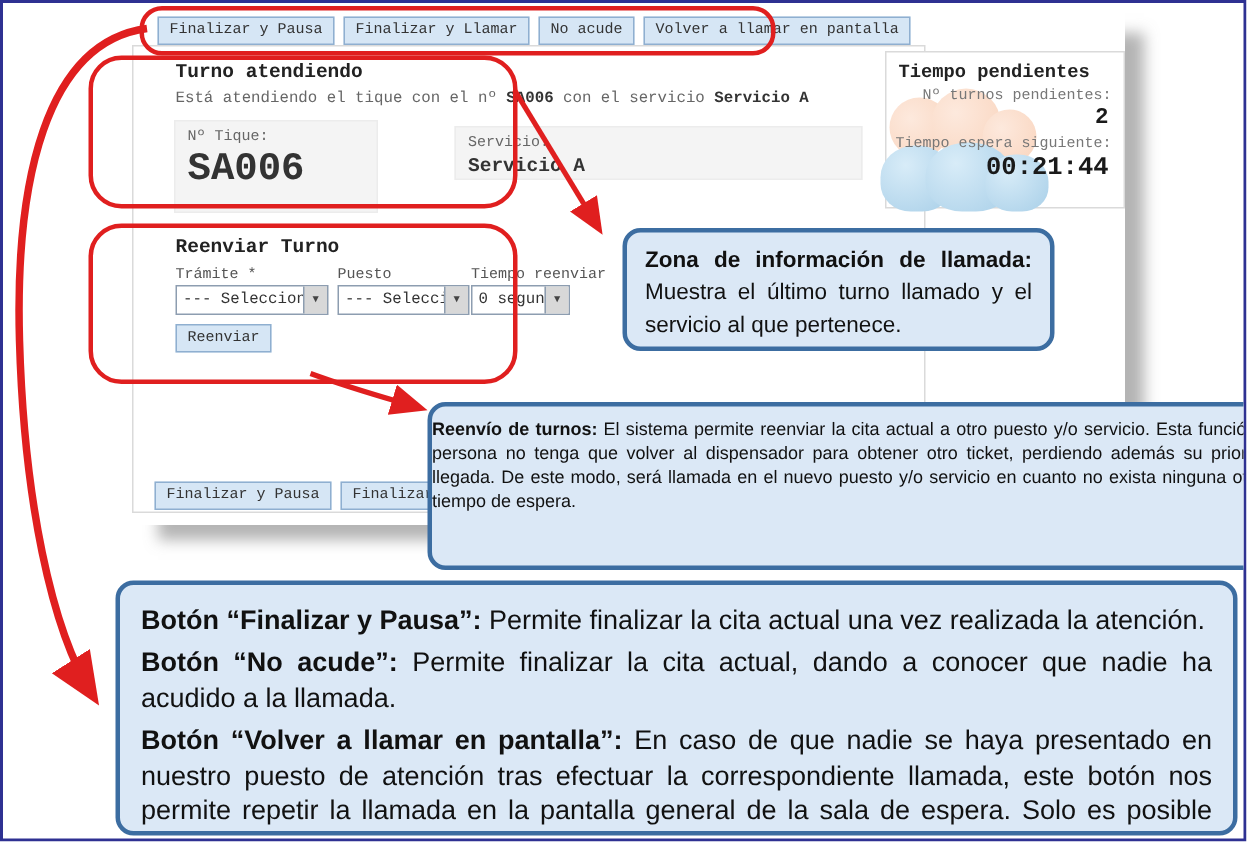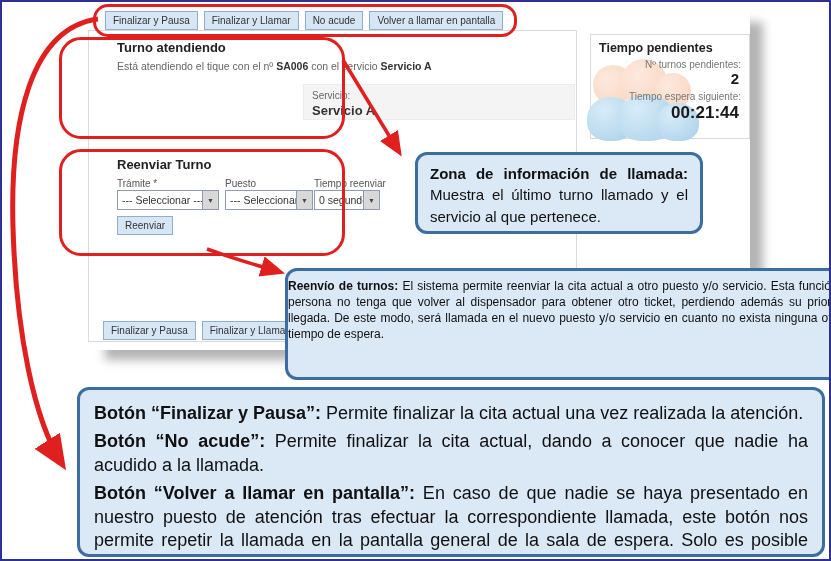--- a/index.html
+++ b/index.html
@@ -1,25 +1,25 @@
 <!DOCTYPE html>
 <html><head>
 <meta charset="utf-8">
 <style>
   html,body{margin:0;padding:0;background:#fff;}
   .frame{position:relative;width:827px;height:557px;border:2px solid #2e3192;background:#fff;
          font-family:"Liberation Sans",sans-serif;overflow:hidden;}
 
   
   .app{position:absolute;left:84px;top:4px;width:664px;height:344px;background:#fff;z-index:1;
-       box-shadow:16px 13px 9px -3px rgba(105,105,105,.5);}
+       box-shadow:16px 13px 9px -3px rgba(105,105,105,.5);font-family:Liberation Mono, monospace;}
   .btn{display:inline-block;font-size:10px;color:#333;background:#d6e6f5;border:1px solid #8fafd0;
        padding:3px 7px;white-space:nowrap;cursor:pointer;}
   .toolbar-top{position:absolute;left:19px;top:5px;display:flex;gap:6px;}
-  .main-panel{position:absolute;left:2px;top:24px;width:487px;height:310px;border:1px solid #dadada;background:#fff;}
+  .main-panel{position:absolute;left:2px;top:24px;width:487px;height:310px;border:1px solid #dadada;background:#fff;padding-left:40px;}
   .sec-title{position:absolute;font-size:13px;font-weight:bold;color:#222;}
   .subtitle{position:absolute;left:28px;top:29px;font-size:10.5px;color:#666;}
   .subtitle b{color:#333;}
   .gray-box{position:absolute;background:#f4f4f4;border:1px solid #ececec;}
   .gb-label{font-size:10px;color:#666;display:block;}
   .form-label{position:absolute;font-size:10px;color:#555;}
   .select{position:absolute;height:18px;border:1px solid #8d9db0;background:#fff;display:flex;
           align-items:center;font-size:10.5px;color:#333;cursor:pointer;}
   .select .txt{flex:1;padding:0 4px;white-space:nowrap;overflow:hidden;}
   .select .arr{width:15px;height:100%;background:#d8d8d8;border-left:1px solid #8d9db0;display:flex;
@@ -59,20 +59,24 @@
       <span class="btn">Finalizar y Pausa</span>
       <span class="btn">Finalizar y Llamar</span>
       <span class="btn">No acude</span>
       <span class="btn">Volver a llamar en pantalla</span>
     </div>
 
     <div class="main-panel">
       <div class="sec-title" style="left:28px;top:9px;">Turno atendiendo</div>
       <div class="subtitle"><span>Está atendiendo el tique con el nº </span><b>SA006</b><span> con el servicio </span><b>Servicio A</b></div>
 
+      <div class="gray-box" style="left:27px;top:49px;width:118px;height:50px;padding:5px 8px;">
+        <span class="gb-label">Nº Tique:</span>
+        <span style="font-size:26px;font-weight:bold;color:#333;">SA006</span>
+      </div>
       <div class="gray-box" style="left:214px;top:53px;width:254px;height:24px;padding:5px 8px;">
         <span class="gb-label">Servicio:</span>
         <span style="font-size:13px;font-weight:bold;color:#333;">Servicio A</span>
       </div>
 
       <div class="sec-title" style="left:28px;top:126px;">Reenviar Turno</div>
       <div class="form-label" style="left:28px;top:147px;">Trámite *</div>
       <div class="form-label" style="left:136px;top:147px;">Puesto</div>
       <div class="form-label" style="left:225px;top:147px;">Tiempo reenviar</div>
 

